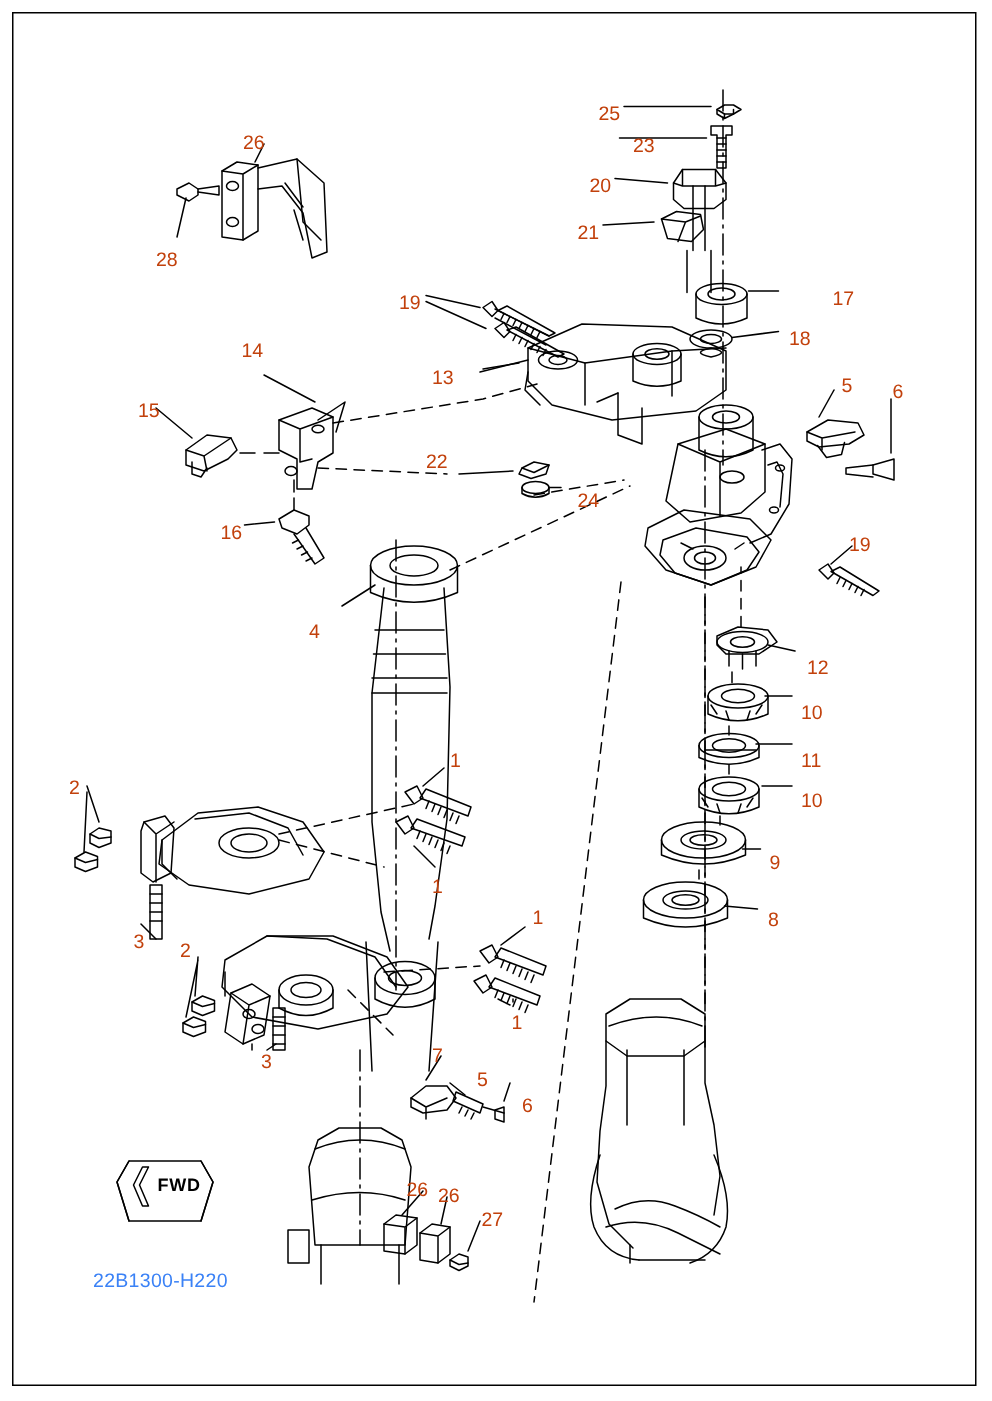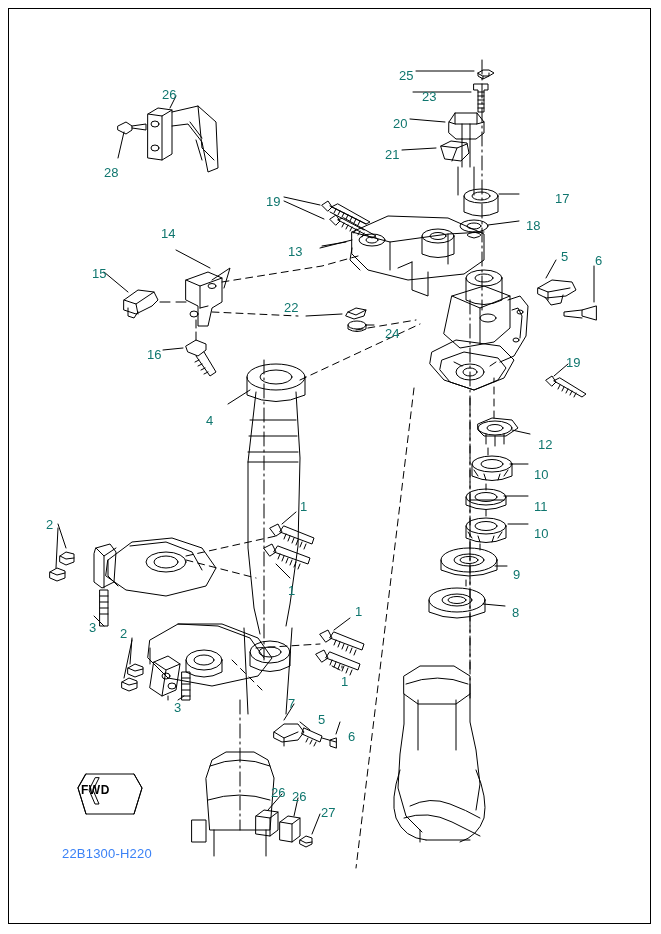--- a/index.html
+++ b/index.html
@@ -30,36 +30,36 @@
     position: absolute;
     left: 0;
     top: 0;
     width: 661px;
     height: 934px;
   }
   .callout {
     position: absolute;
     font-family: "Liberation Sans", sans-serif;
     font-size: 13px;
-    color: #0f766e;
+    color: #c2410c;
     white-space: nowrap;
     line-height: 1;
   }
   .partcode {
     position: absolute;
     left: 62px;
     top: 846px;
     font-family: "Liberation Sans", sans-serif;
     font-size: 13px;
     color: #3b82f6;
     letter-spacing: 0.2px;
   }
   .fwd-label {
     position: absolute;
-    left: 81px;
+    left: 105px;
     top: 783px;
     font-family: "Liberation Sans", sans-serif;
     font-size: 12px;
     font-weight: bold;
     color: #000;
     letter-spacing: 0.5px;
     text-align: right;
   }
 </style>
 </head>

